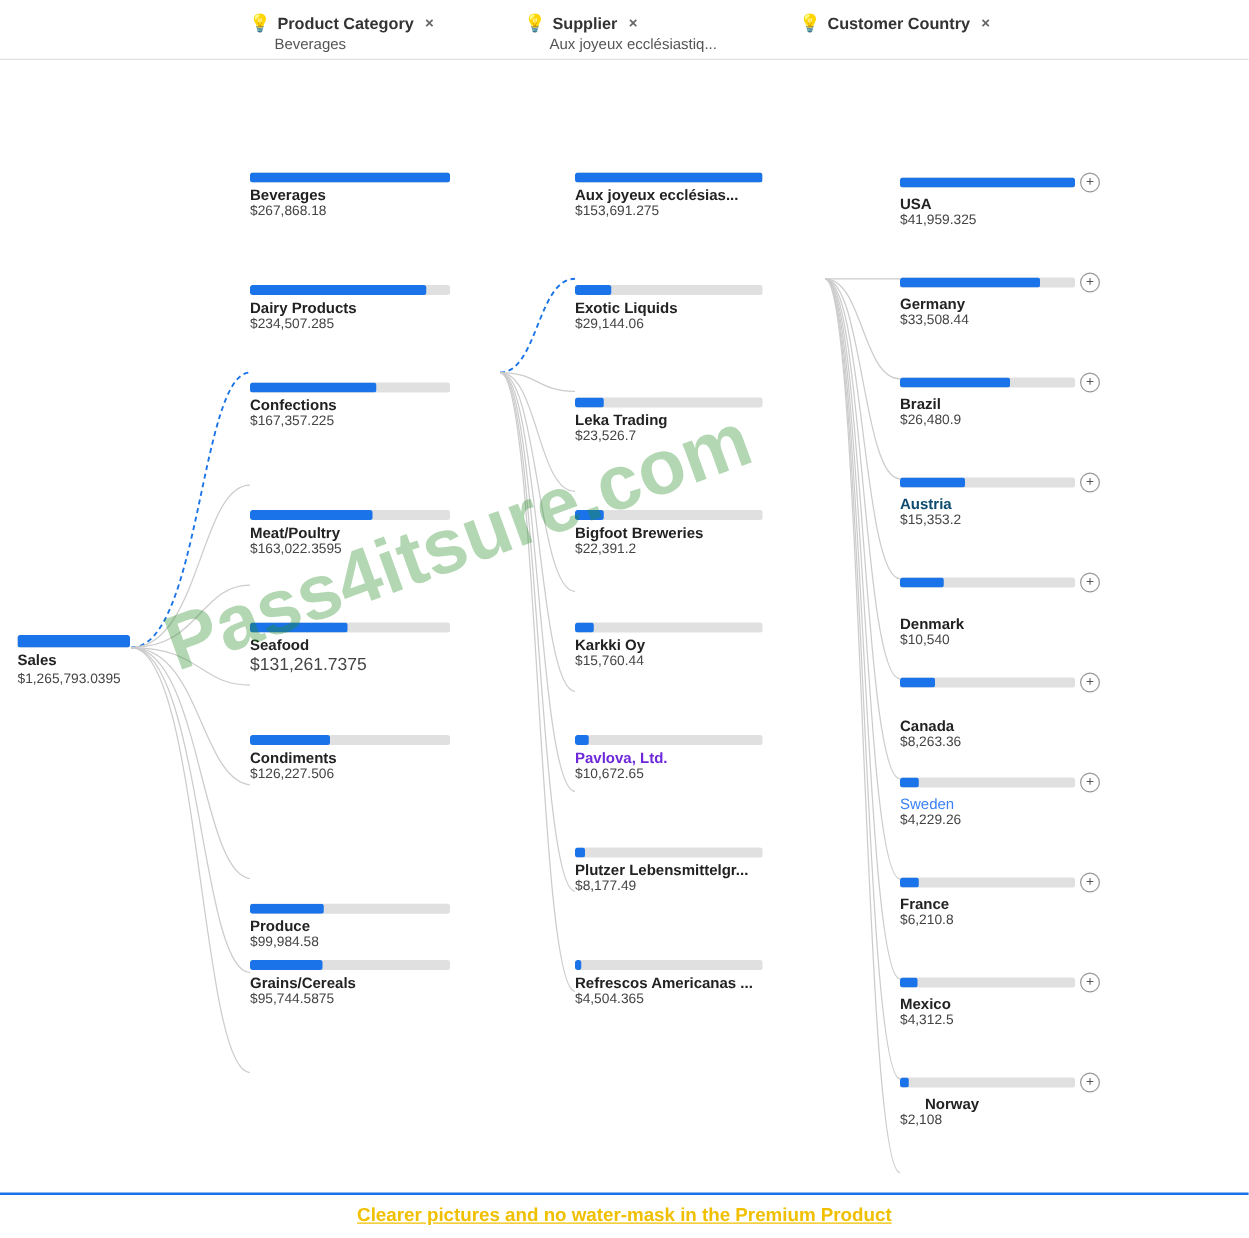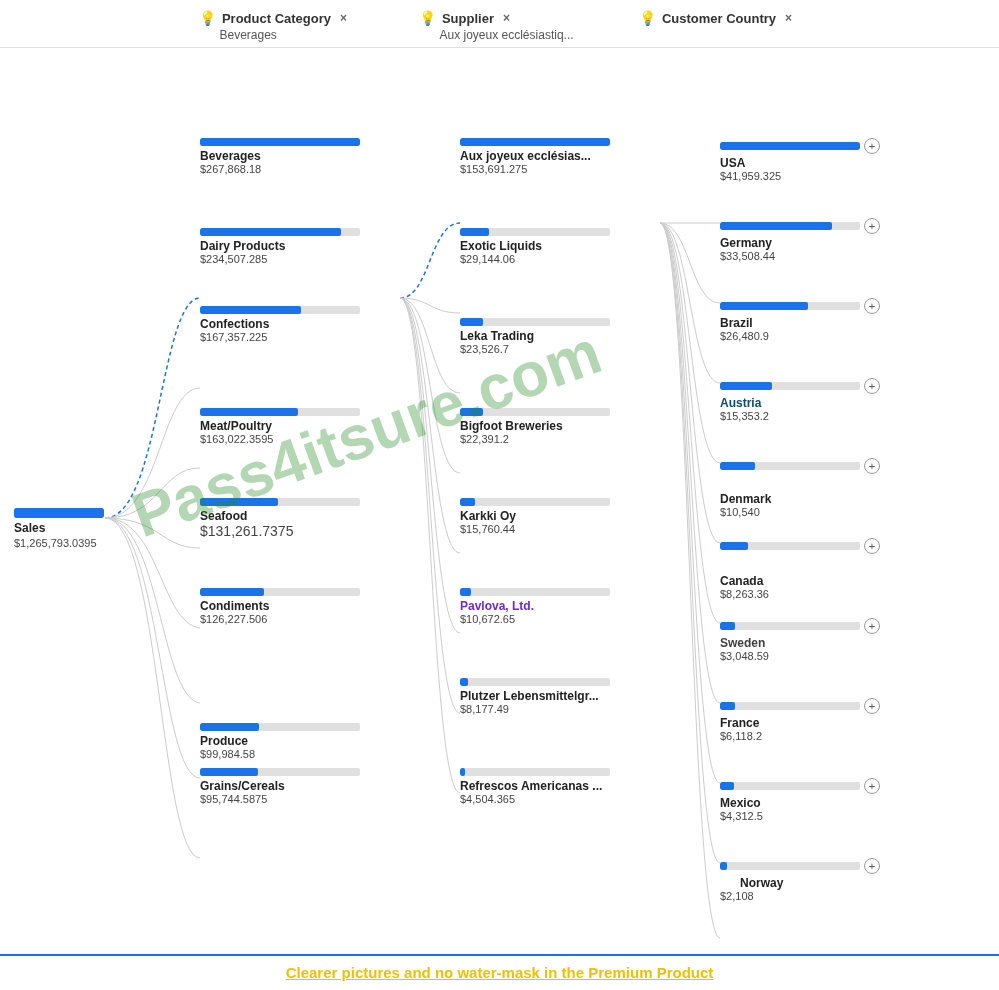--- a/index.html
+++ b/index.html
@@ -398,32 +398,32 @@
       <div style="font-size:12px; font-weight:600; color:#222; margin-top:20px;">Canada</div>
       <div style="font-size:11px; color:#444;">$8,263.36</div>
     </div>
       <div style="position: absolute; top: 480px; left: 0px; width: 230px;">
       <div style="display:flex; align-items:center; gap:4px;">
         <div style="flex:1; max-width:140px; height:8px; background:#e0e0e0; border-radius:2px; overflow:hidden;">
           <div style="width:11%; height:100%; background:#1a73e8; border-radius:2px;"></div>
         </div>
         <div style="width:16px; height:16px; border:1px solid #999; border-radius:50%; background:#fff; display:flex; align-items:center; justify-content:center; font-size:11px; color:#555; cursor:pointer; flex-shrink:0;">+</div>
       </div>
-      <div style="font-size:12px; font-weight:700; color:#404040; margin-top:2px;">Sweden</div>
-      <div style="font-size:11px; color:#444;">$3,048.59</div>
+      <div style="font-size:12px; font-weight:400; color:#3b82f6; margin-top:2px;">Sweden</div>
+      <div style="font-size:11px; color:#444;">$4,229.26</div>
     </div>
       <div style="position: absolute; top: 560px; left: 0px; width: 230px;">
       <div style="display:flex; align-items:center; gap:4px;">
         <div style="flex:1; max-width:140px; height:8px; background:#e0e0e0; border-radius:2px; overflow:hidden;">
           <div style="width:11%; height:100%; background:#1a73e8; border-radius:2px;"></div>
         </div>
         <div style="width:16px; height:16px; border:1px solid #999; border-radius:50%; background:#fff; display:flex; align-items:center; justify-content:center; font-size:11px; color:#555; cursor:pointer; flex-shrink:0;">+</div>
       </div>
       <div style="font-size:12px; font-weight:600; color:#222; margin-top:2px;">France</div>
-      <div style="font-size:11px; color:#444;">$6,118.2</div>
+      <div style="font-size:11px; color:#444;">$6,210.8</div>
     </div>
       <div style="position: absolute; top: 640px; left: 0px; width: 230px;">
       <div style="display:flex; align-items:center; gap:4px;">
         <div style="flex:1; max-width:140px; height:8px; background:#e0e0e0; border-radius:2px; overflow:hidden;">
           <div style="width:10%; height:100%; background:#1a73e8; border-radius:2px;"></div>
         </div>
         <div style="width:16px; height:16px; border:1px solid #999; border-radius:50%; background:#fff; display:flex; align-items:center; justify-content:center; font-size:11px; color:#555; cursor:pointer; flex-shrink:0;">+</div>
       </div>
       <div style="font-size:12px; font-weight:600; color:#222; margin-top:2px;">Mexico</div>
       <div style="font-size:11px; color:#444;">$4,312.5</div>

